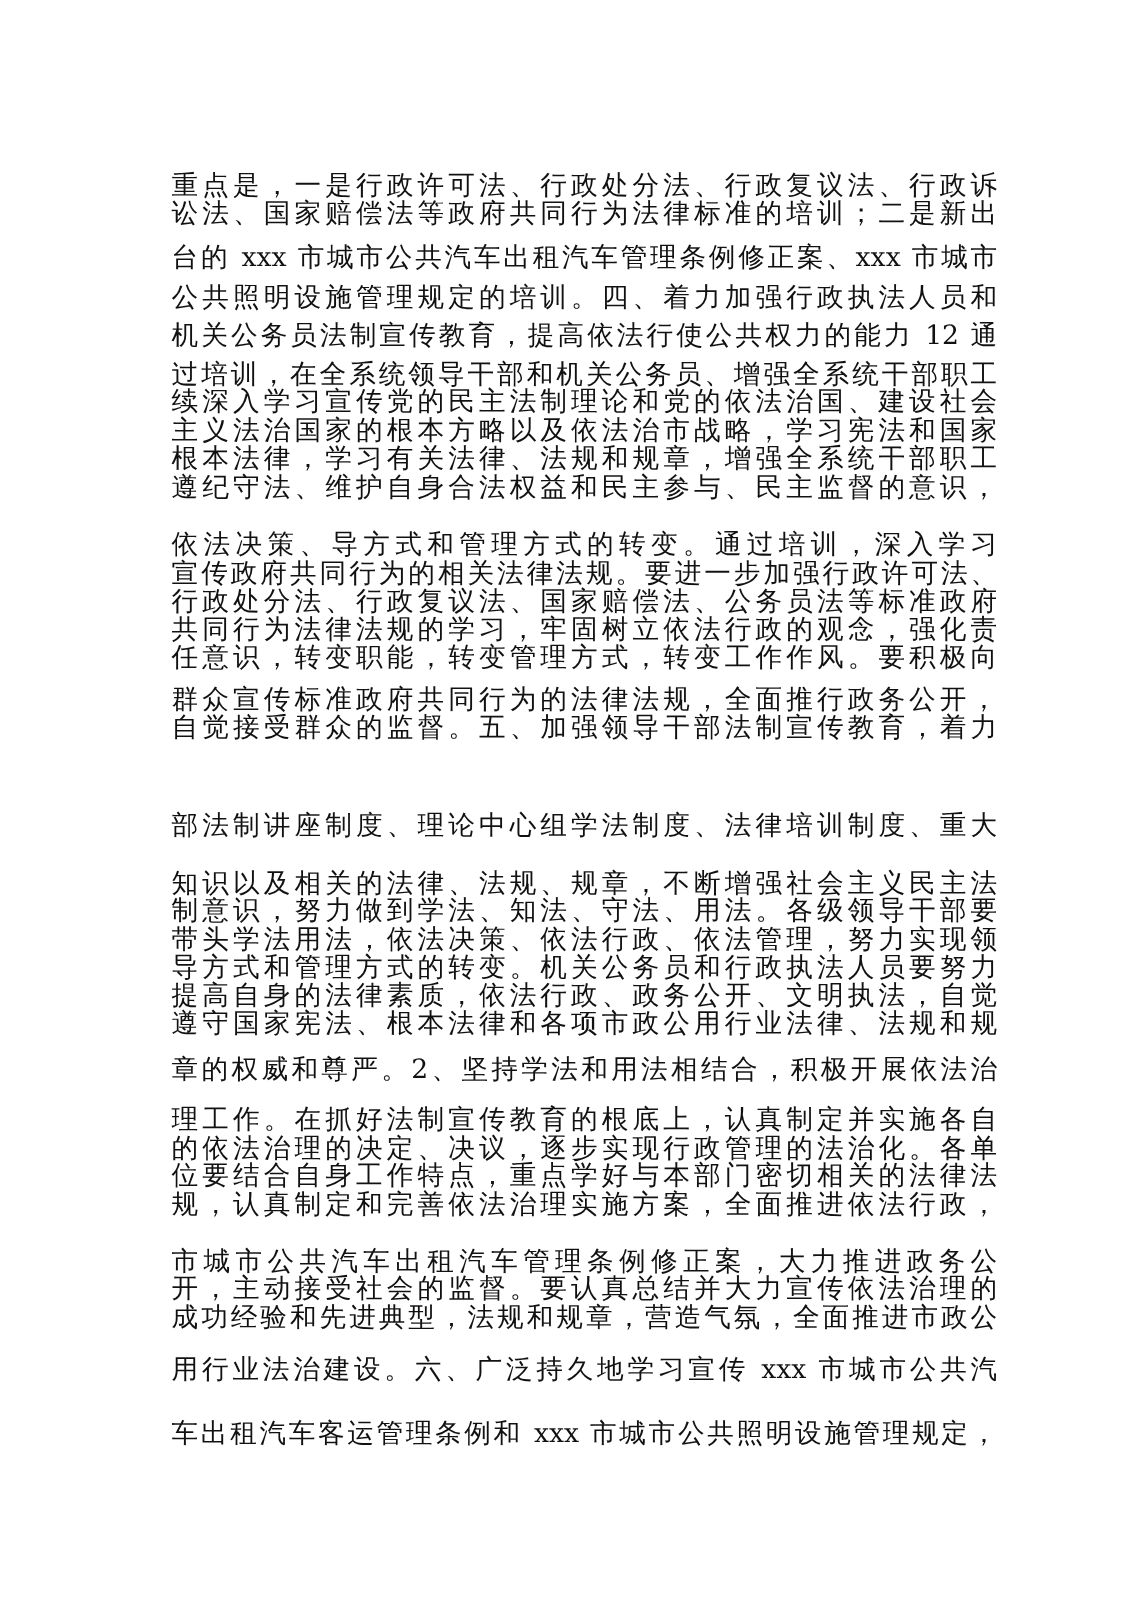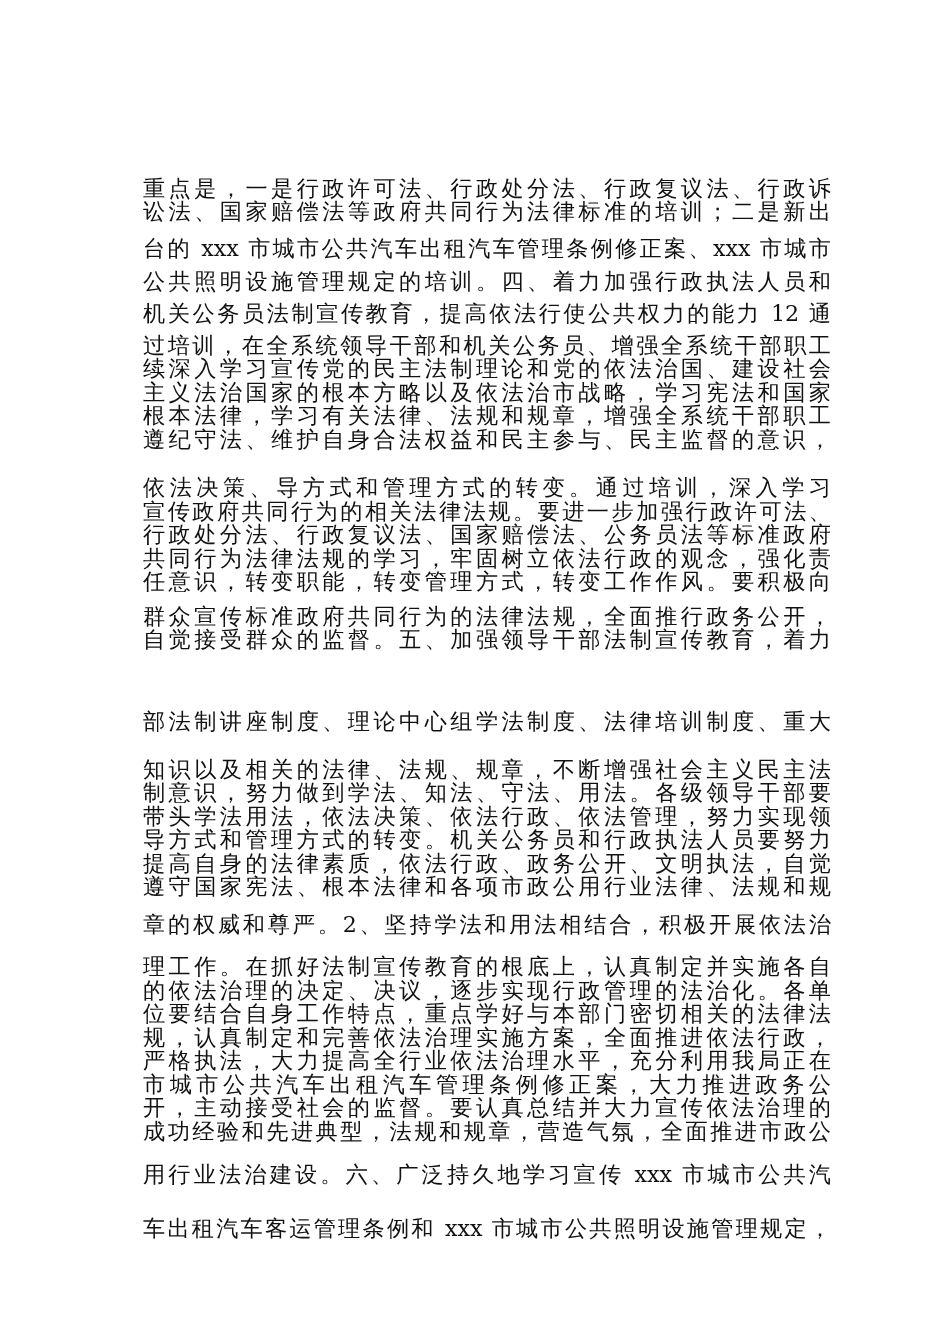--- a/index.html
+++ b/index.html
@@ -15,21 +15,20 @@
     font-family: "DejaVu Serif", "Liberation Serif", serif;
     color: #111111;
   }
   .page {
     position: absolute;
     left: 0;
     top: 0;
     width: 950px;
     height: 1184px;
     background: #ffffff;
-    margin-top: 33px;
   }
   .line {
     position: absolute;
     left: 143px;
     width: 688px;
     height: 26px;
     font-size: 22.2px;
     line-height: 26px;
     white-space: nowrap;
     text-align: justify;
@@ -64,19 +63,18 @@
   <div class="line" style="top:746px">制意识，努力做到学法、知法、守法、用法。各级领导干部要</div>
   <div class="line" style="top:770px">带头学法用法，依法决策、依法行政、依法管理，努力实现领</div>
   <div class="line" style="top:793px">导方式和管理方式的转变。机关公务员和行政执法人员要努力</div>
   <div class="line" style="top:817px">提高自身的法律素质，依法行政、政务公开、文明执法，自觉</div>
   <div class="line" style="top:840px">遵守国家宪法、根本法律和各项市政公用行业法律、法规和规</div>
   <div class="line" style="top:878px">章的权威和尊严。2、坚持学法和用法相结合，积极开展依法治</div>
   <div class="line" style="top:920px">理工作。在抓好法制宣传教育的根底上，认真制定并实施各自</div>
   <div class="line" style="top:944px">的依法治理的决定、决议，逐步实现行政管理的法治化。各单</div>
   <div class="line" style="top:967px">位要结合自身工作特点，重点学好与本部门密切相关的法律法</div>
   <div class="line" style="top:991px">规，认真制定和完善依法治理实施方案，全面推进依法行政，</div>
-  <div class="line" style="top:1014px">严格执法，大力提高全行业依法治理水平，充分利用我局正在</div>
   <div class="line" style="top:1038px">市城市公共汽车出租汽车管理条例修正案，大力推进政务公</div>
   <div class="line" style="top:1061px">开，主动接受社会的监督。要认真总结并大力宣传依法治理的</div>
   <div class="line" style="top:1085px">成功经验和先进典型，法规和规章，营造气氛，全面推进市政公</div>
   <div class="line" style="top:1128px">用行业法治建设。六、广泛持久地学习宣传 xxx 市城市公共汽</div>
   <div class="line" style="top:1182px">车出租汽车客运管理条例和 xxx 市城市公共照明设施管理规定，</div>
 </div>
 
 </body></html>

